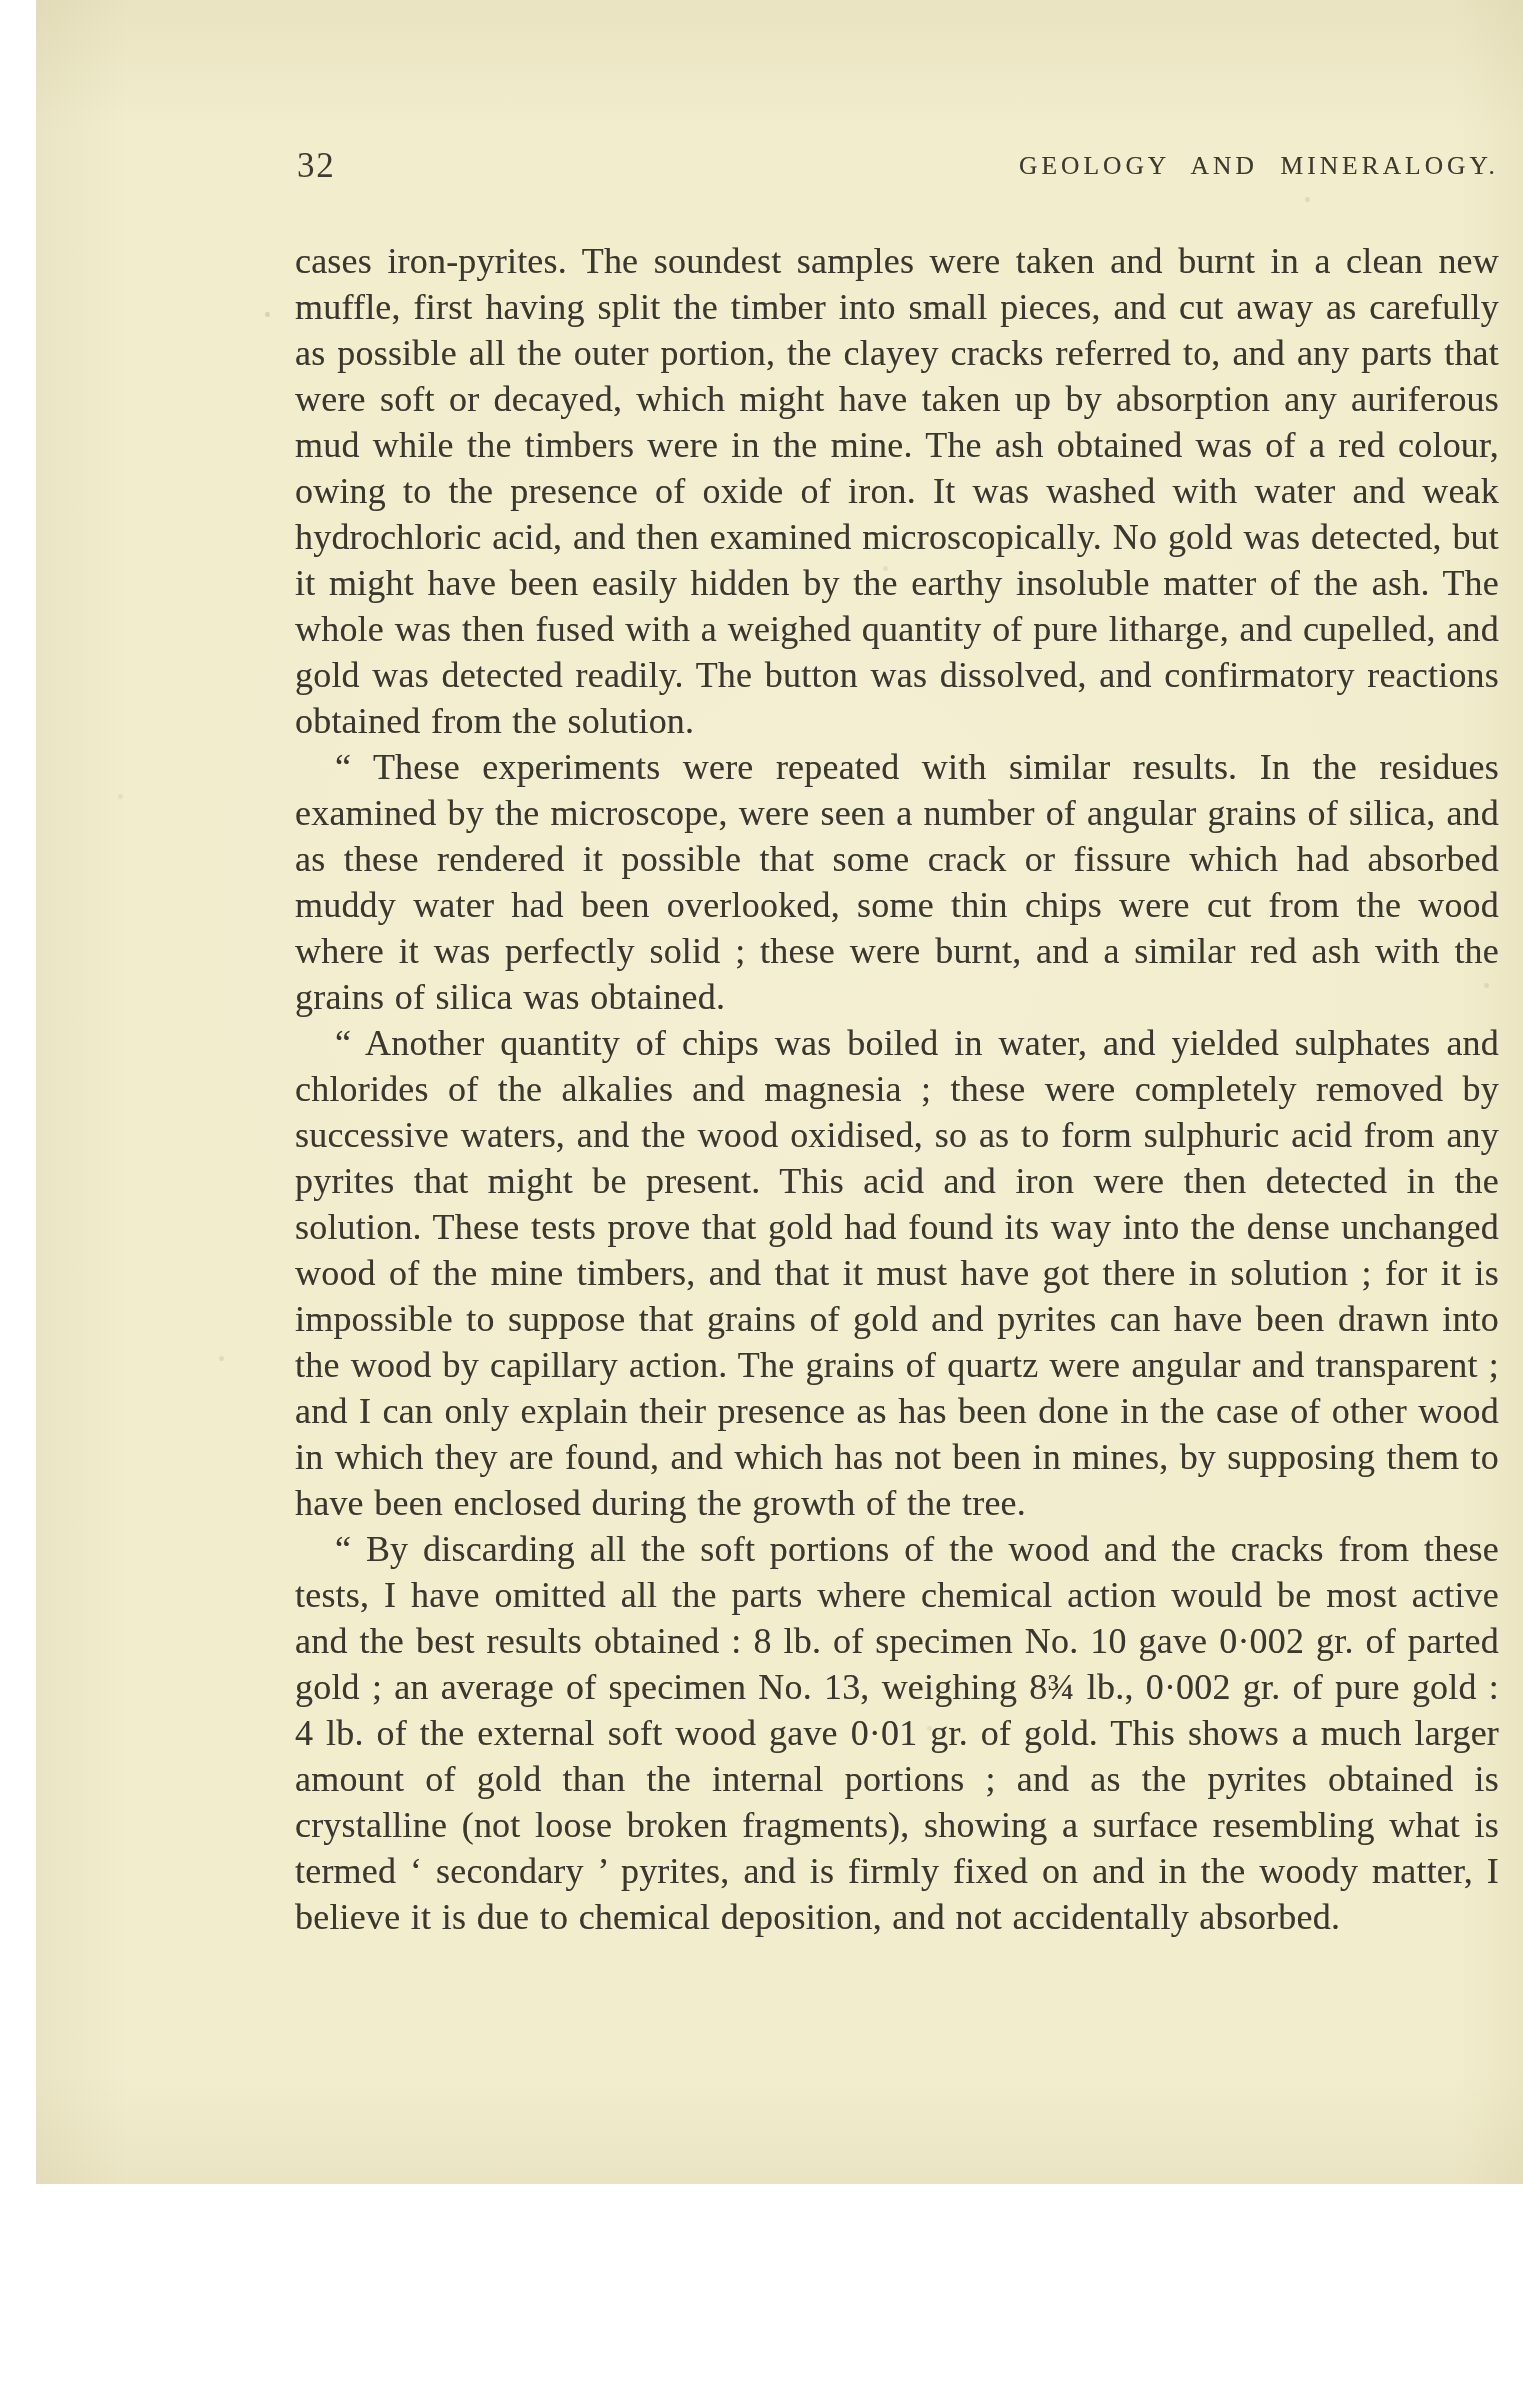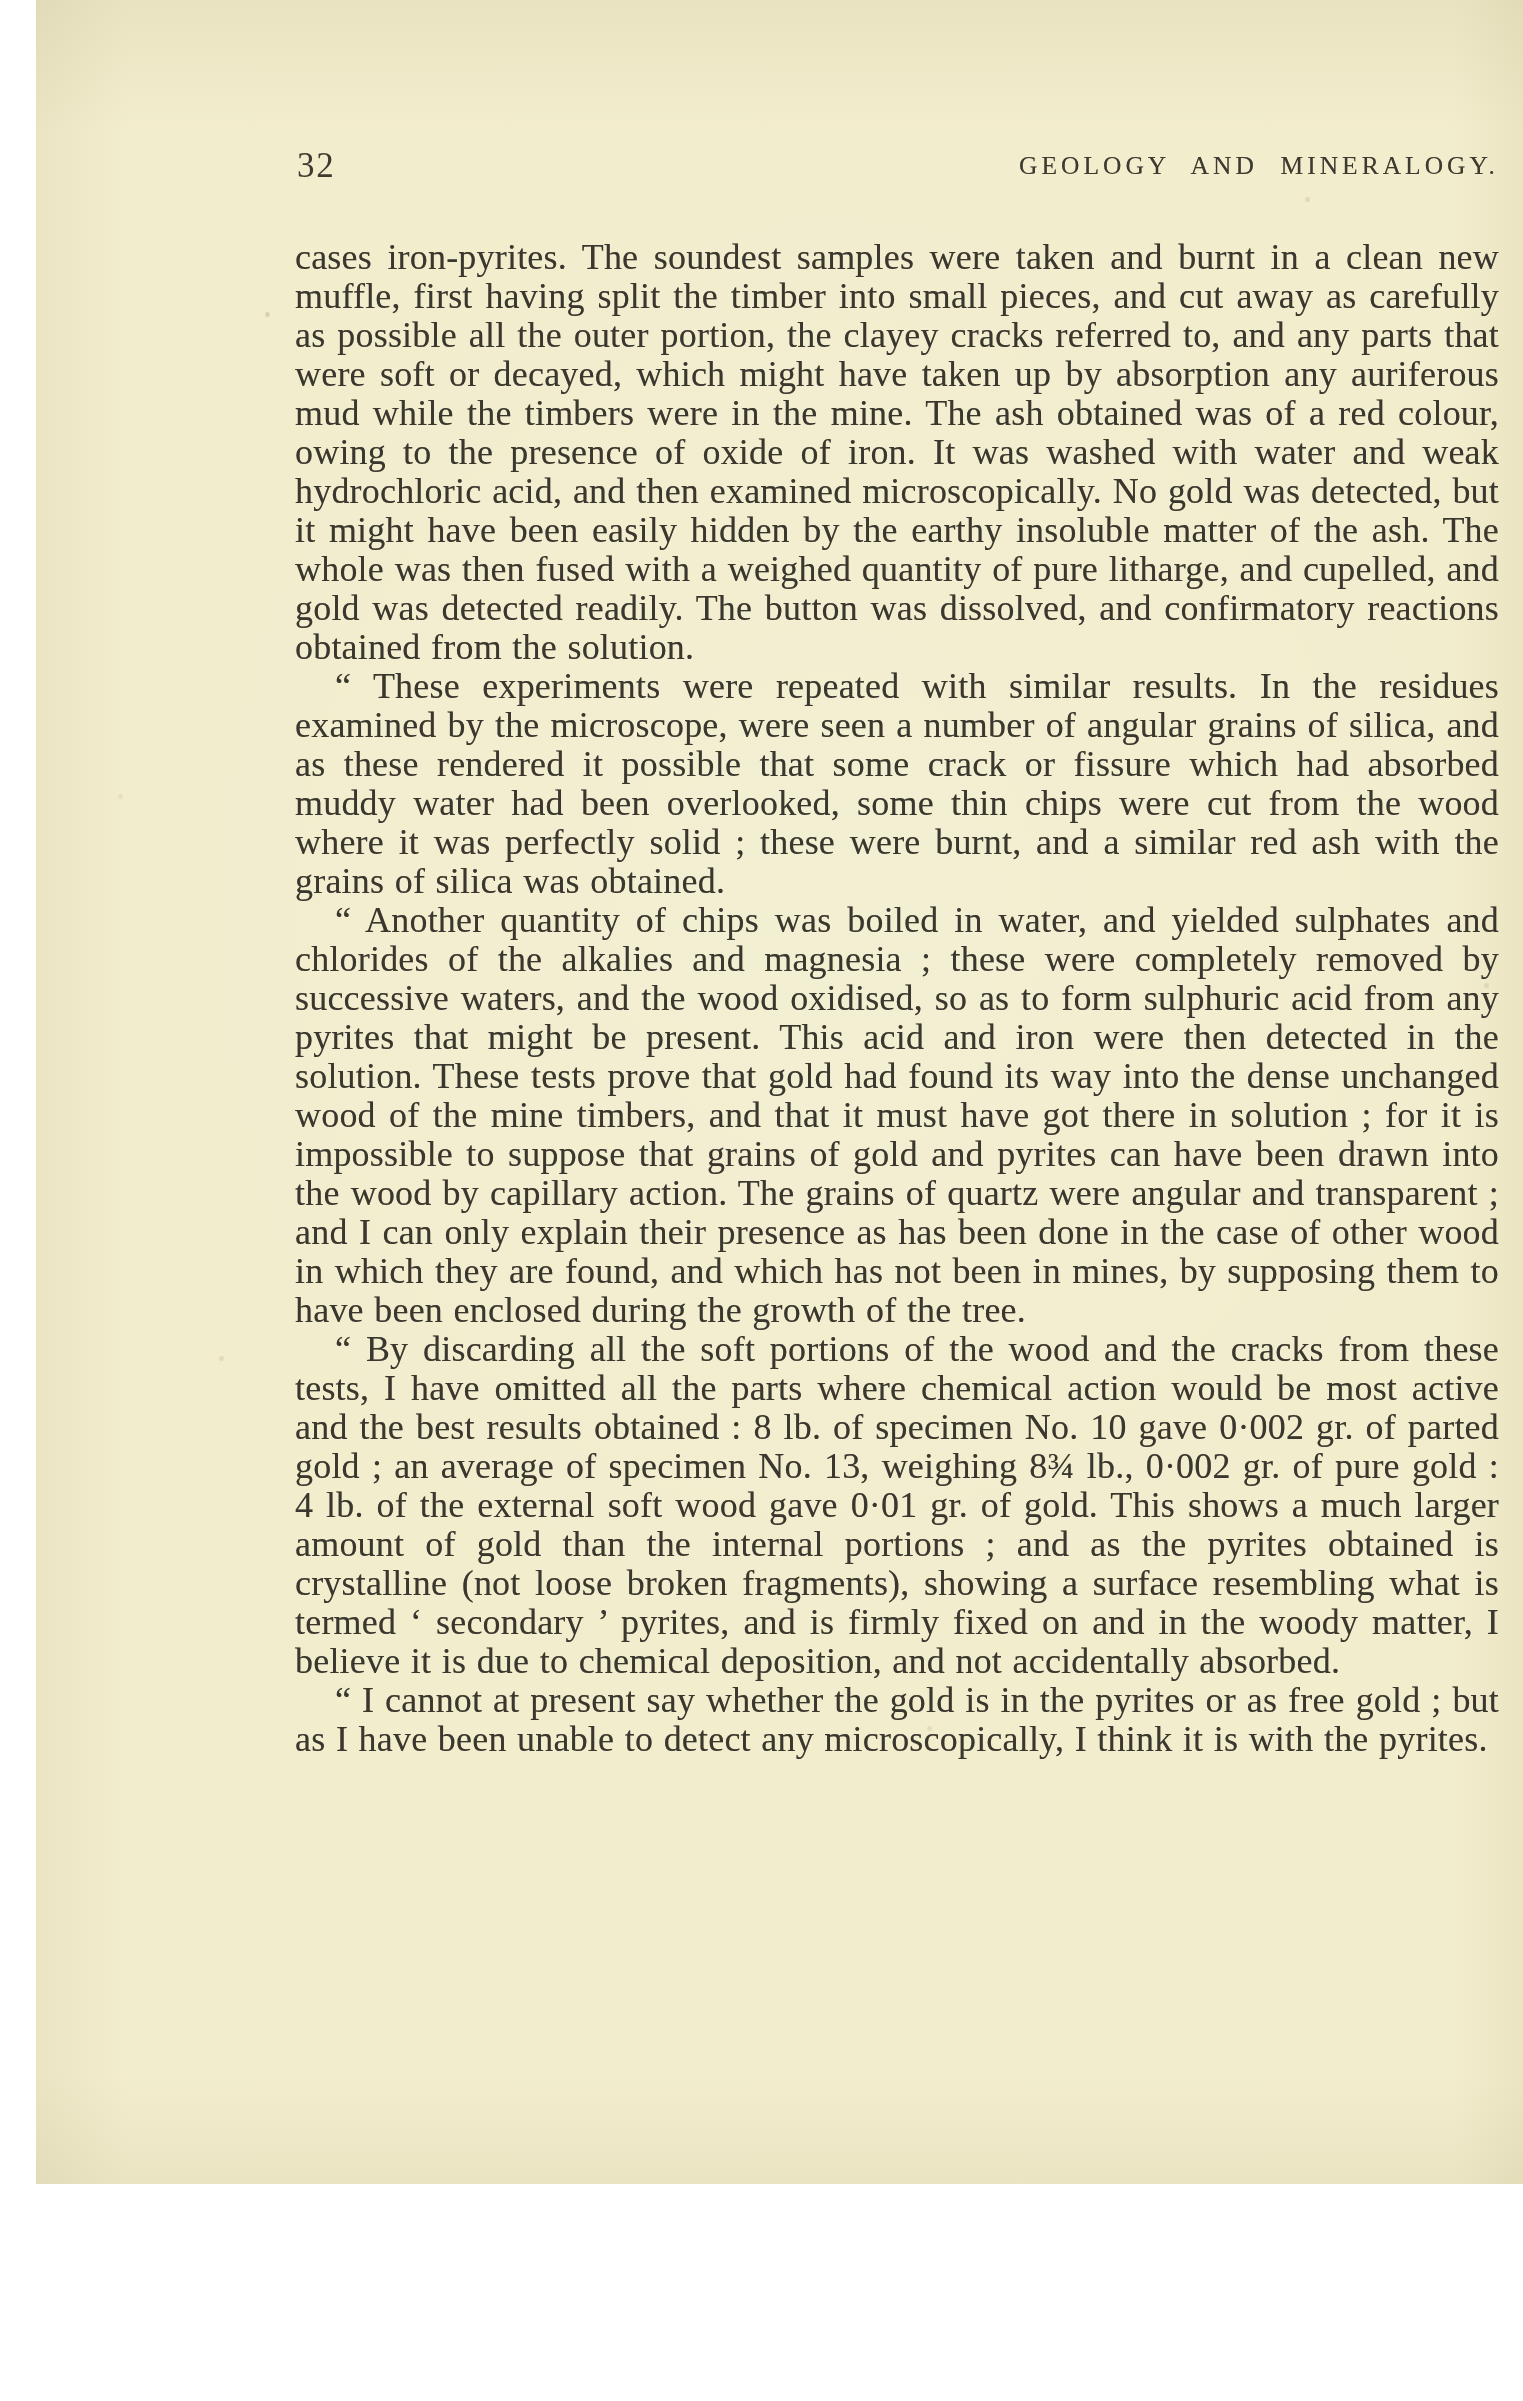--- a/index.html
+++ b/index.html
@@ -63,21 +63,21 @@
     color: #3d3a30;
     text-shadow: 0 0 0.5px rgba(61,58,48,0.45);
   }
   .page-body {
     margin-top: 47px;
     padding: 0 61px 0 259px;
   }
   .page-body p {
     margin: 0;
     font-size: 36px;
-    line-height: 39px;
+    line-height: 46px;
     text-align: justify;
     letter-spacing: 0.2px;
     word-spacing: 1.3px;
     text-shadow: 0 0 0.6px rgba(58,55,46,0.40);
   }
   .page-body p.indent {
     text-indent: 40px;
   }
 </style>
 </head>
@@ -89,16 +89,15 @@
   <header class="page-header">
     <span class="page-number">32</span>
     <span class="running-header">GEOLOGY AND MINERALOGY.</span>
   </header>
 
   <main class="page-body">
     <p>cases iron-pyrites. The soundest samples were taken and burnt in a clean new muffle, first having split the timber into small pieces, and cut away as carefully as possible all the outer portion, the clayey cracks referred to, and any parts that were soft or decayed, which might have taken up by absorption any auriferous mud while the timbers were in the mine. The ash obtained was of a red colour, owing to the presence of oxide of iron. It was washed with water and weak hydrochloric acid, and then examined microscopically. No gold was detected, but it might have been easily hidden by the earthy insoluble matter of the ash. The whole was then fused with a weighed quantity of pure litharge, and cupelled, and gold was detected readily. The button was dissolved, and confirmatory reactions obtained from the solution.</p>
     <p class="indent">“ These experiments were repeated with similar results. In the residues examined by the microscope, were seen a number of angular grains of silica, and as these rendered it possible that some crack or fissure which had absorbed muddy water had been overlooked, some thin chips were cut from the wood where it was perfectly solid ; these were burnt, and a similar red ash with the grains of silica was obtained.</p>
     <p class="indent">“ Another quantity of chips was boiled in water, and yielded sulphates and chlorides of the alkalies and magnesia ; these were completely removed by successive waters, and the wood oxidised, so as to form sulphuric acid from any pyrites that might be present. This acid and iron were then detected in the solution. These tests prove that gold had found its way into the dense unchanged wood of the mine timbers, and that it must have got there in solution ; for it is impossible to suppose that grains of gold and pyrites can have been drawn into the wood by capillary action. The grains of quartz were angular and transparent ; and I can only explain their presence as has been done in the case of other wood in which they are found, and which has not been in mines, by supposing them to have been enclosed during the growth of the tree.</p>
     <p class="indent">“ By discarding all the soft portions of the wood and the cracks from these tests, I have omitted all the parts where chemical action would be most active and the best results obtained : 8 lb. of specimen No. 10 gave 0·002 gr. of parted gold ; an average of specimen No. 13, weighing 8¾ lb., 0·002 gr. of pure gold : 4 lb. of the external soft wood gave 0·01 gr. of gold. This shows a much larger amount of gold than the internal portions ; and as the pyrites obtained is crystalline (not loose broken fragments), showing a surface resembling what is termed ‘ secondary ’ pyrites, and is firmly fixed on and in the woody matter, I believe it is due to chemical deposition, and not accidentally absorbed.</p>
-    <p class="indent">“ I cannot at present say whether the gold is in the pyrites or as free gold ; but as I have been unable to detect any microscopically, I think it is with the pyrites.</p>
   </main>
 </div>
 
 
 </body></html>

